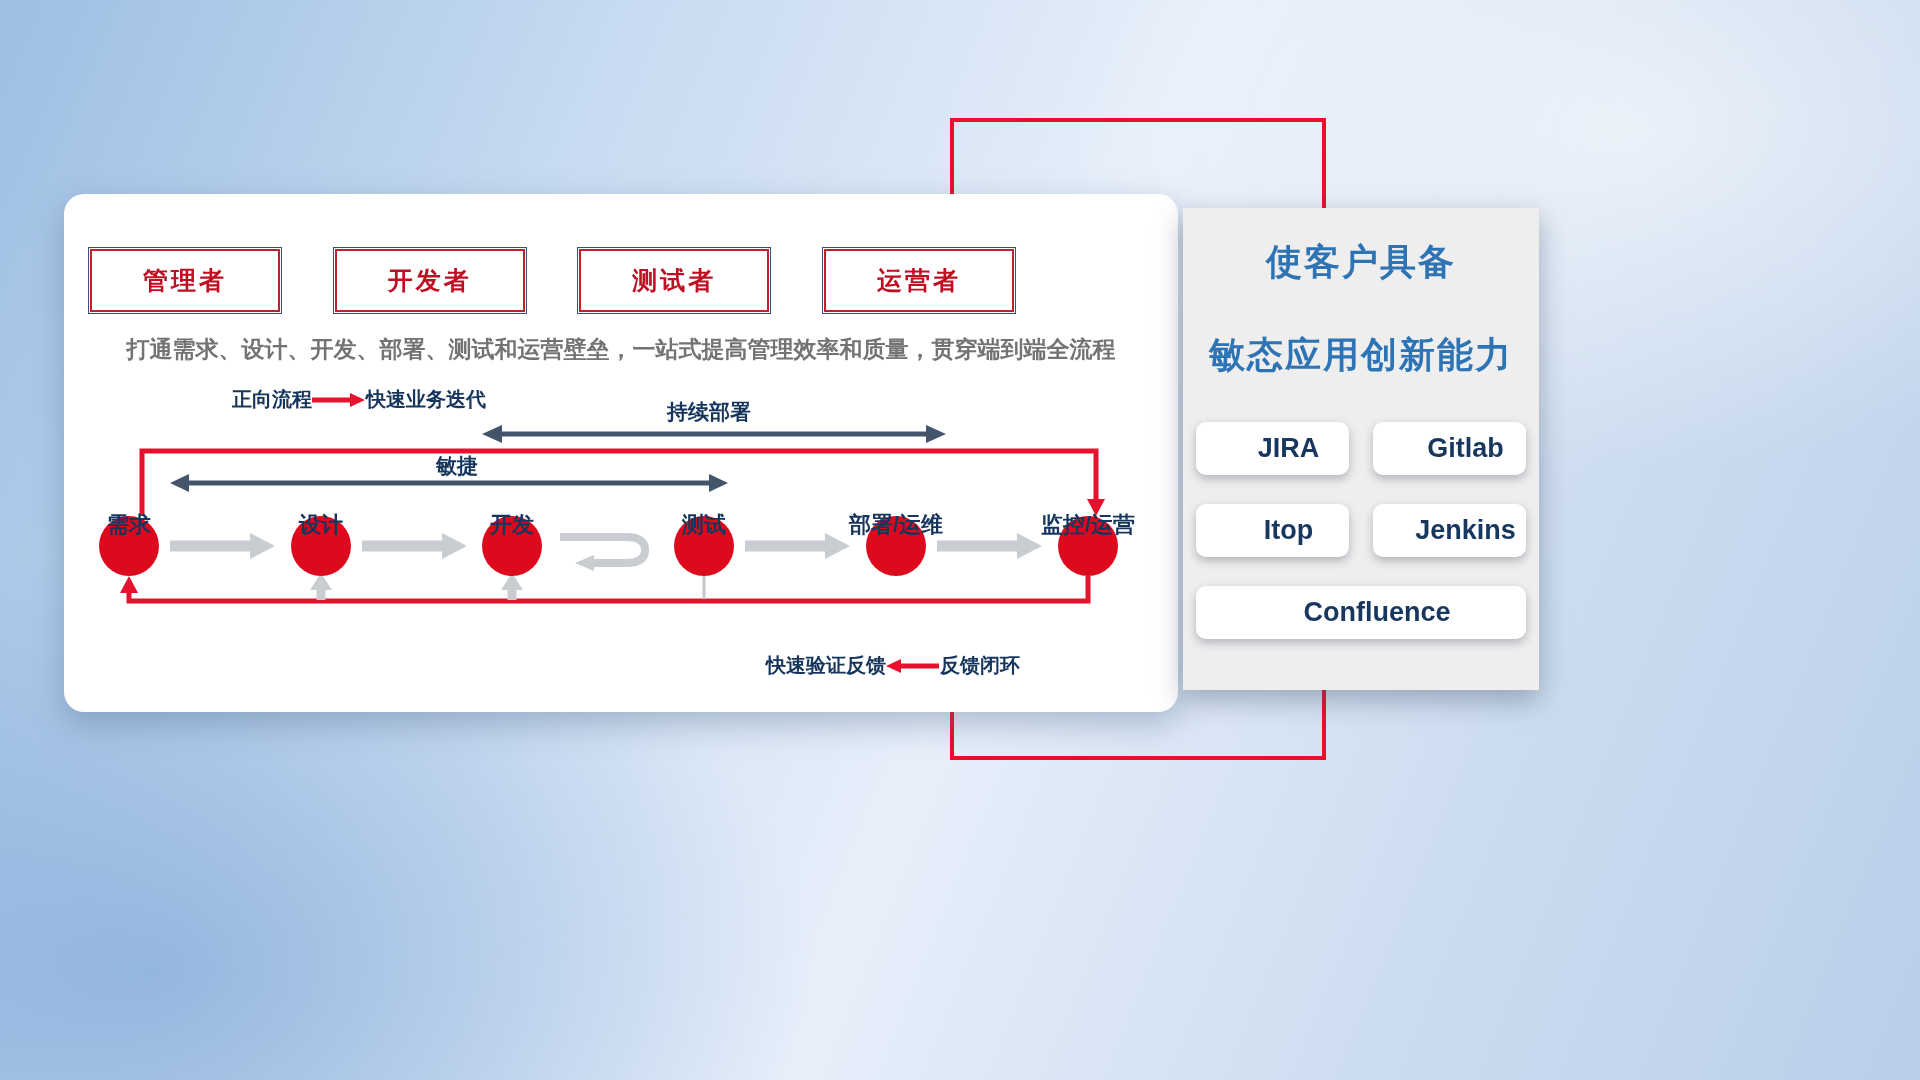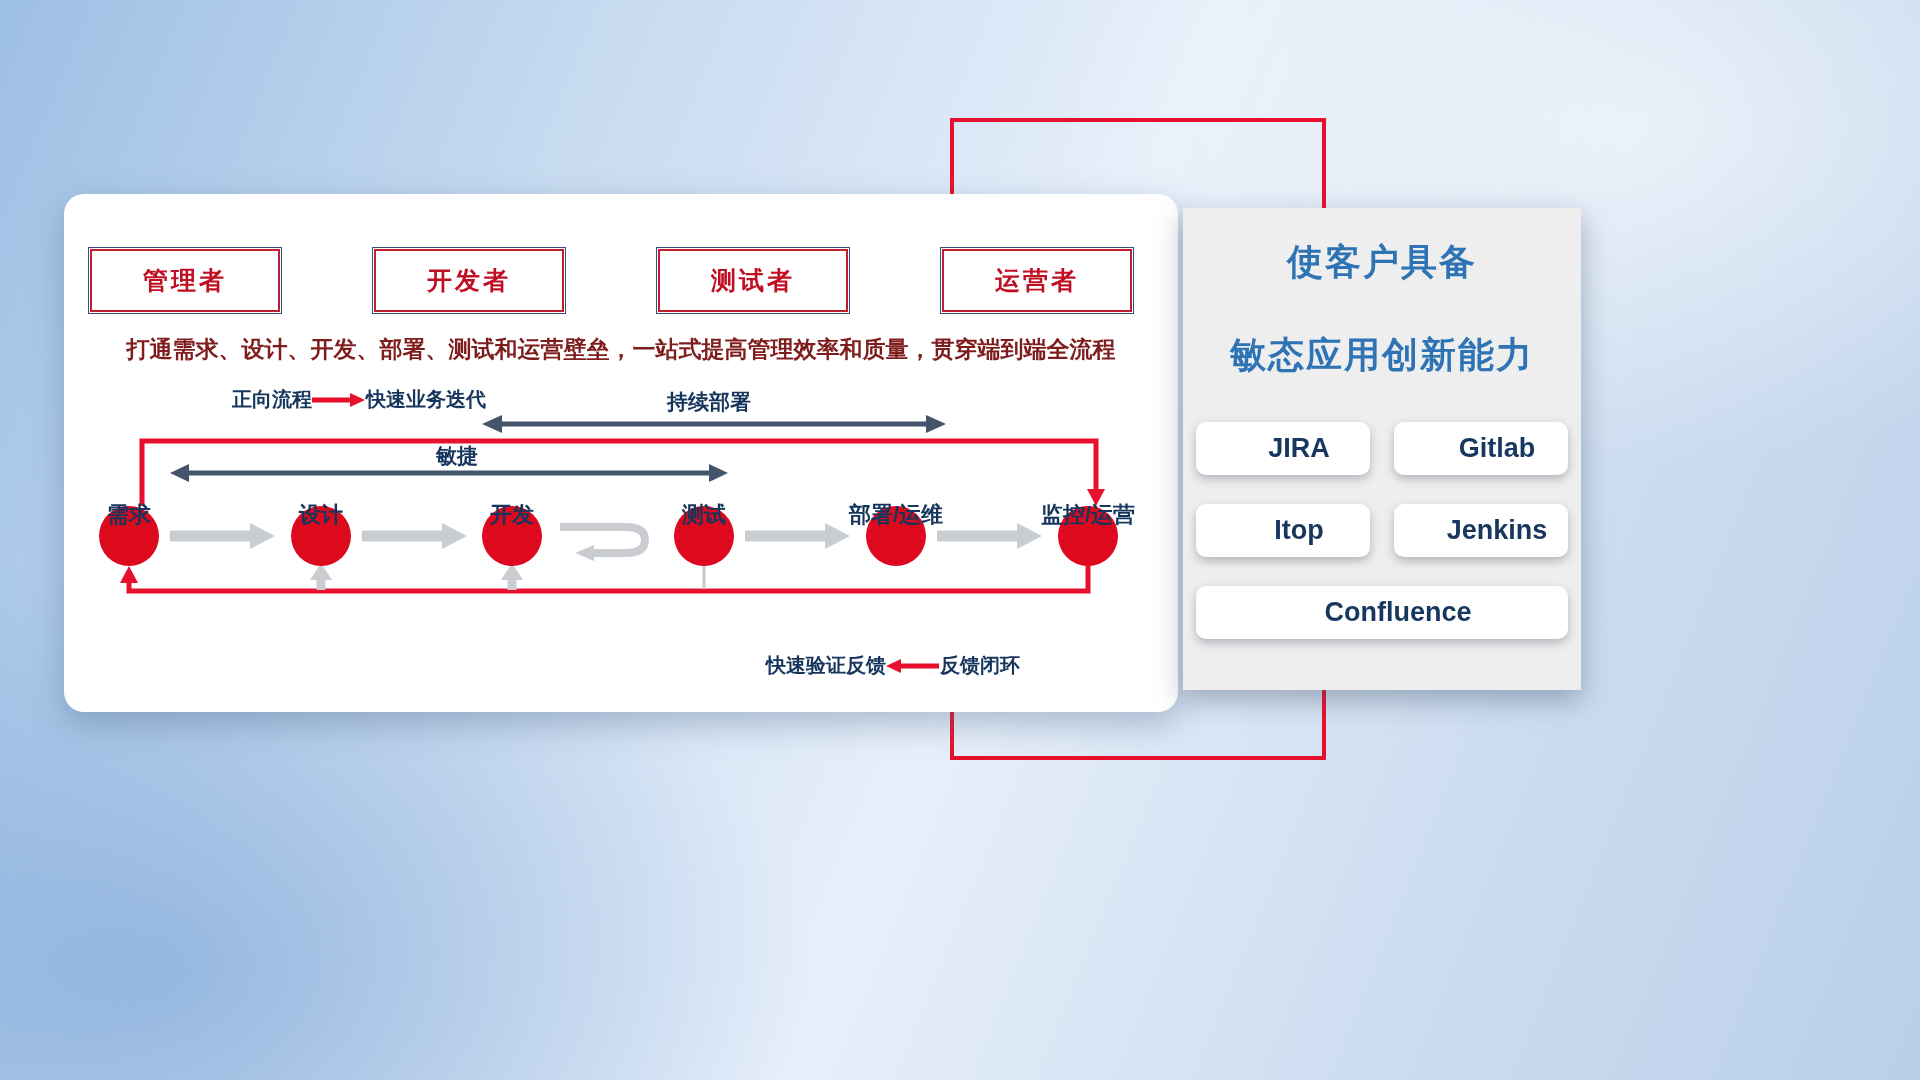--- a/index.html
+++ b/index.html
@@ -7,33 +7,33 @@
   body {
     font-family:"Liberation Sans","DejaVu Sans",sans-serif;
     overflow:hidden; position:relative;
     background:
       radial-gradient(1100px 700px at 8% 90%, rgba(110,155,210,.55), rgba(110,155,210,0) 60%),
       radial-gradient(900px 520px at 85% 12%, rgba(255,255,255,.55), rgba(255,255,255,0) 65%),
       linear-gradient(112deg,#9dbfe4 0%,#c6daf0 26%,#e7effa 52%,#cdddf0 76%,#b9cfe9 100%);
   }
   .red-frame { position:absolute; left:950px; top:118px; width:376px; height:642px; border:4px solid #e8112d; z-index:1; }
   .main-card { position:absolute; left:64px; top:194px; width:1114px; height:518px; background:#ffffff; border-radius:20px; box-shadow:0 12px 32px rgba(70,95,130,.35); z-index:2; }
-  .roles { position:absolute; left:26px; top:55px; width:1042px; display:flex; justify-content:space-between; }
+  .roles { position:absolute; left:26px; top:55px; width:924px; display:flex; justify-content:space-between; }
   .role-box { width:190px; height:63px; border:2px solid #c11e2e; outline:1px solid #3a4f80; outline-offset:1px; display:flex; align-items:center; justify-content:center; color:#c00e22; font-size:25px; font-weight:bold; letter-spacing:3px; background:#fff; }
-  .subtitle { position:absolute; left:0; top:140px; width:100%; text-align:center; color:#7f1d1d; font-size:23px; font-weight:bold; white-space:nowrap; }
+  .subtitle { position:absolute; left:0; top:140px; width:100%; text-align:center; color:#737373; font-size:23px; font-weight:bold; white-space:nowrap; }
   .legend { position:absolute; display:flex; align-items:center; color:#16355c; font-size:20px; font-weight:bold; white-space:nowrap; }
   .legend-forward { left:168px; top:192px; }
   .legend-feedback { left:702px; top:458px; }
-  .flow { position:absolute; left:0; top:192px; width:1114px; height:240px; }
+  .flow { position:absolute; left:0; top:202px; width:1114px; height:240px; }
   .flow-svg { position:absolute; left:0; top:0; }
   .flow-label { position:absolute; transform:translateX(-50%); color:#16355c; font-weight:bold; white-space:nowrap; font-size:21px; }
   .flow-label.deploy { left:645px; top:2px; }
   .flow-label.agile  { left:393px; top:56px; }
   .stage-label { position:absolute; transform:translateX(-50%); top:97px; color:#16355c; font-size:22px; font-weight:bold; white-space:nowrap;margin-top:17px; }
-  .right-card { position:absolute; left:1183px; top:208px; width:398px; height:482px; background:#eeeeee; box-shadow:0 10px 26px rgba(60,75,100,.4); z-index:3; }
+  .right-card { position:absolute; left:1183px; top:208px; width:356px; height:482px; background:#eeeeee; box-shadow:0 10px 26px rgba(60,75,100,.4); z-index:3; }
   .rc-title { text-align:center; color:#2e74b5; font-weight:bold; letter-spacing:2px; font-size:36px; }
   .rc-title.l1 { margin-top:30px; }
   .rc-title.l2 { margin-top:44px; }
   .tools { margin:42px 13px 0; display:grid; grid-template-columns:1fr 1fr; column-gap:24px; row-gap:29px; }
   .tool { height:53px; background:#ffffff; border-radius:10px; box-shadow:0 4px 10px rgba(40,50,70,.3); display:flex; align-items:center; justify-content:center; color:#17375e; font-size:27px; font-weight:bold;padding-left:32px; }
   .tool.wide { grid-column:1 / -1; }
 </style>
 </head>
 <body>
 

